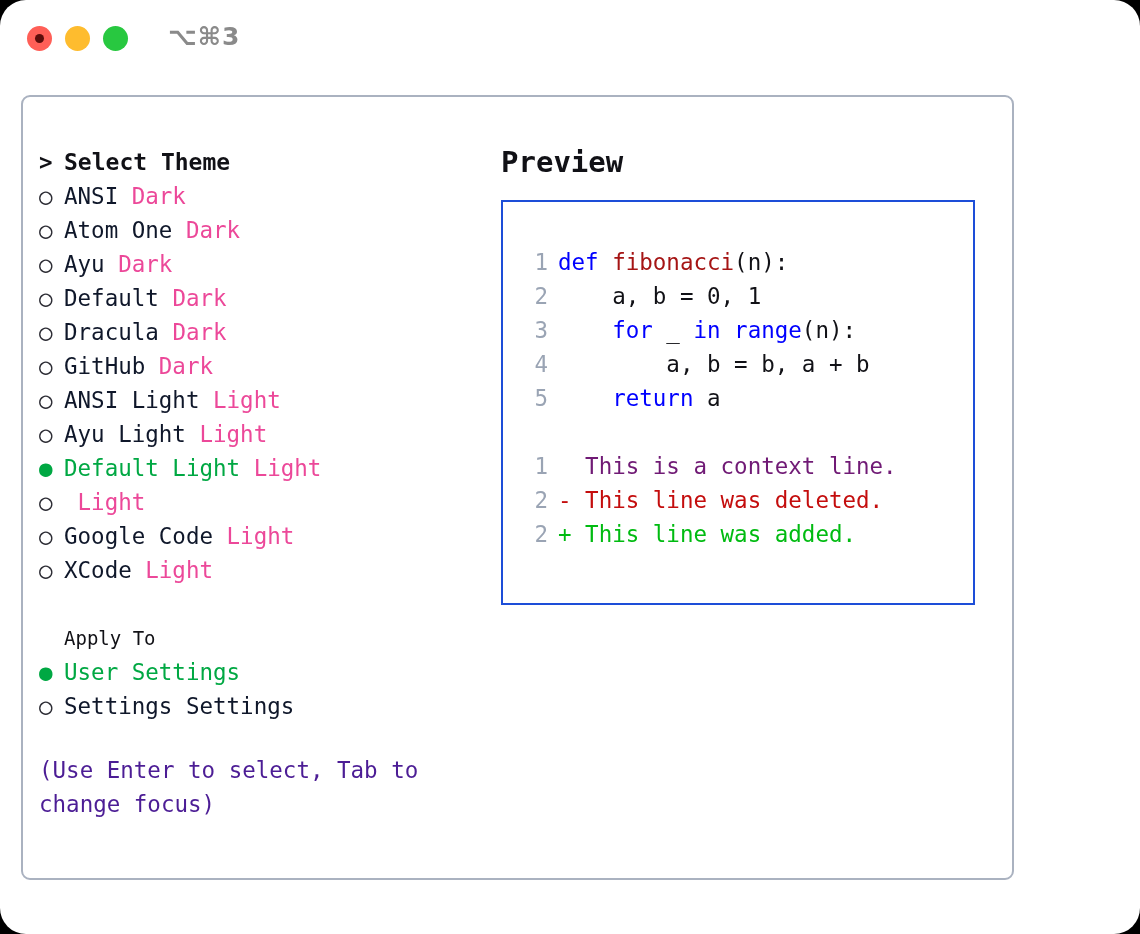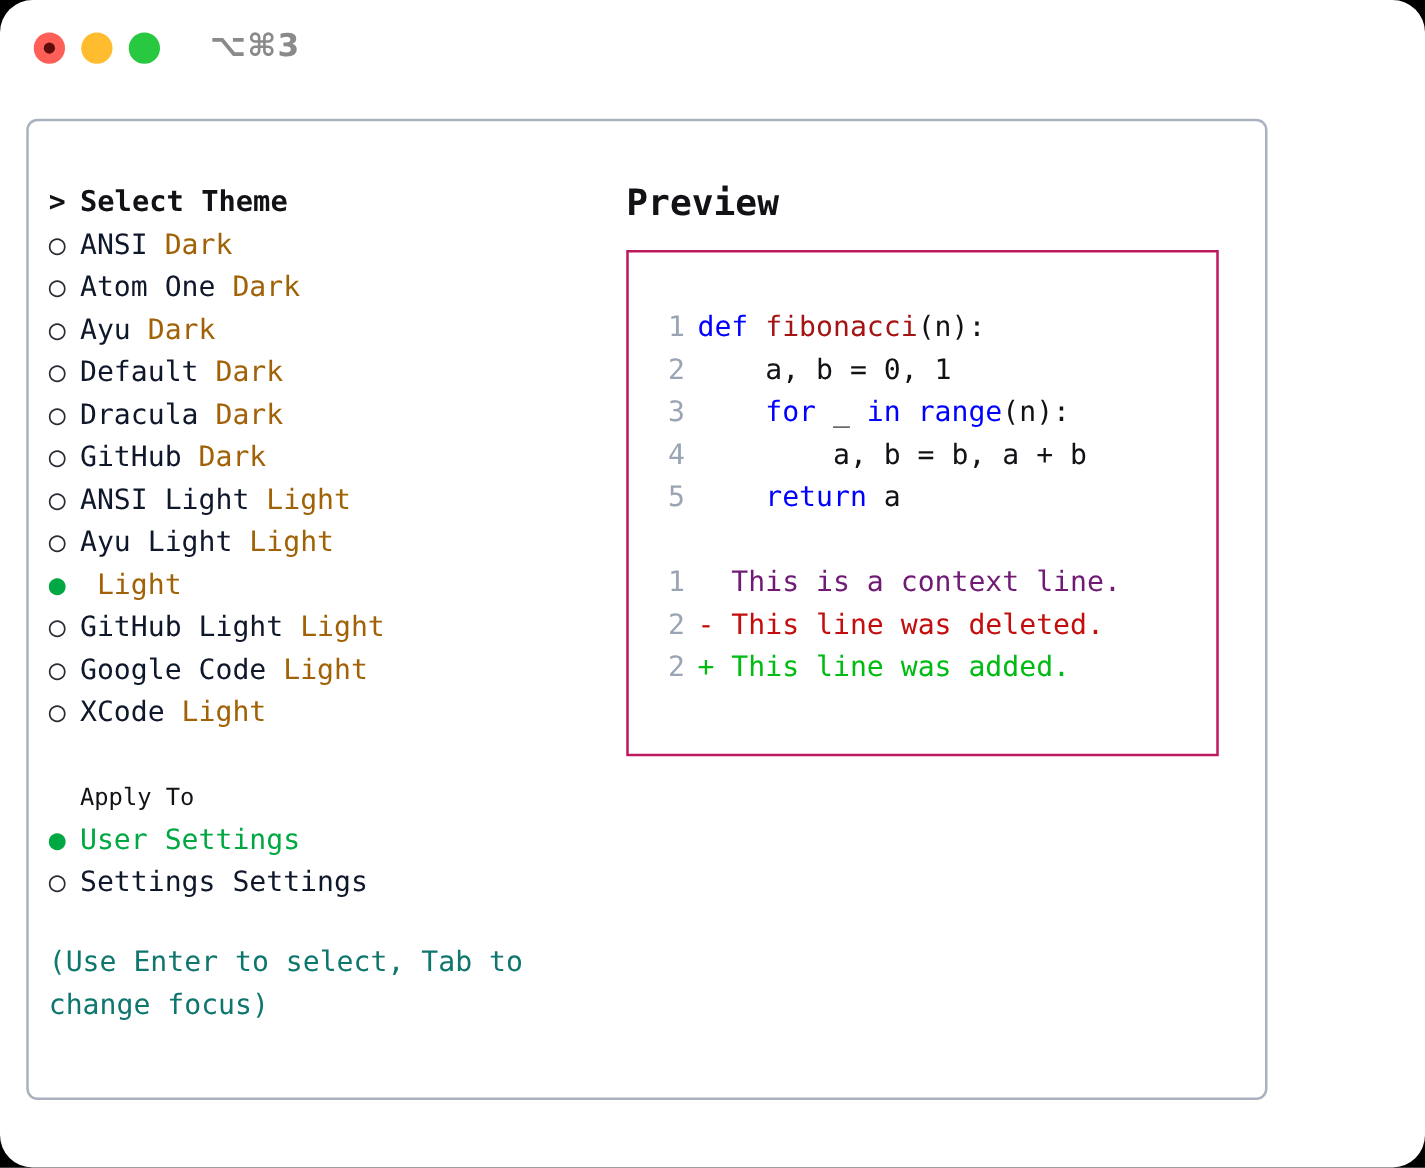--- a/index.html
+++ b/index.html
@@ -121,41 +121,41 @@
   .header-row {
     font-weight: 700;
     color: #111116;
     font-size: 23px;
   }
   .header-row .bullet { color: #111116; font-weight: 700; }
 
   .theme-name { color: #0f172a; }
   .theme-name.selected { color: #00a843; }
   .theme-tag {
-    color: #a16207;
+    color: #ec4899;
     margin-left: 0;
     text-align: right;
   }
 
   .spacer-row { height: 34px; }
 
   .subheader {
     font-size: 19px;
     line-height: 34px;
     height: 34px;
     color: #111116;
     padding-left: 25px;
     white-space: pre;
   }
 
   .hint {
     margin-top: 30px;
     font-size: 22.5px;
     line-height: 34px;
-    color: #0f766e;
+    color: #4c1d95;
     width: 400px;
     white-space: pre-wrap;
   }
 
   
   .right-col {
     position: absolute;
     left: 478px;
     top: 48px;
     width: 500px;
@@ -164,21 +164,21 @@
     font-size: 29px;
     font-weight: 700;
     color: #111116;
     line-height: 34px;
     white-space: pre;
   }
   .preview-box {
     margin-top: 21px;
     width: 474px;
     height: 405px;
-    border: 2px solid #be185d;
+    border: 2px solid #1d4ed8;
     box-sizing: border-box;
     background: #ffffff;
     position: relative;
   }
   .code {
     position: absolute;
     left: 19px;
     top: 43px;
     font-size: 22.5px;
     line-height: 34px;
@@ -225,22 +225,22 @@
 
         <div id="theme-list">
             <div class="row"><span class="bullet">○</span><span class="theme-name">ANSI</span><span> </span><span class="theme-tag">Dark</span></div>
             <div class="row"><span class="bullet">○</span><span class="theme-name">Atom One</span><span> </span><span class="theme-tag">Dark</span></div>
             <div class="row"><span class="bullet">○</span><span class="theme-name">Ayu</span><span> </span><span class="theme-tag">Dark</span></div>
             <div class="row"><span class="bullet">○</span><span class="theme-name">Default</span><span> </span><span class="theme-tag">Dark</span></div>
             <div class="row"><span class="bullet">○</span><span class="theme-name">Dracula</span><span> </span><span class="theme-tag">Dark</span></div>
             <div class="row"><span class="bullet">○</span><span class="theme-name">GitHub</span><span> </span><span class="theme-tag">Dark</span></div>
             <div class="row"><span class="bullet">○</span><span class="theme-name">ANSI Light</span><span> </span><span class="theme-tag">Light</span></div>
             <div class="row"><span class="bullet">○</span><span class="theme-name">Ayu Light</span><span> </span><span class="theme-tag">Light</span></div>
-            <div class="row"><span class="bullet filled">●</span><span> </span><span class="theme-tag">Light</span></div>
-            <div class="row"><span class="bullet">○</span><span class="theme-name">GitHub Light</span><span> </span><span class="theme-tag">Light</span></div>
+            <div class="row"><span class="bullet filled">●</span><span class="theme-name selected">Default Light</span><span> </span><span class="theme-tag">Light</span></div>
+            <div class="row"><span class="bullet">○</span><span> </span><span class="theme-tag">Light</span></div>
             <div class="row"><span class="bullet">○</span><span class="theme-name">Google Code</span><span> </span><span class="theme-tag">Light</span></div>
             <div class="row"><span class="bullet">○</span><span class="theme-name">XCode</span><span> </span><span class="theme-tag">Light</span></div>
           </div>
 
         <div class="spacer-row"></div>
 
         <div class="subheader">Apply To</div>
 
         <div id="apply-list">
             <div class="row"><span class="bullet filled">●</span><span class="theme-name selected">User Settings</span></div>

